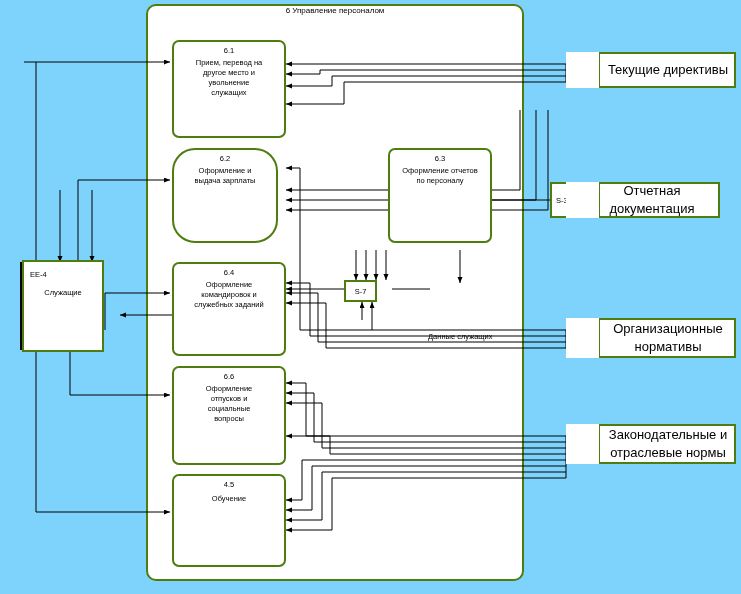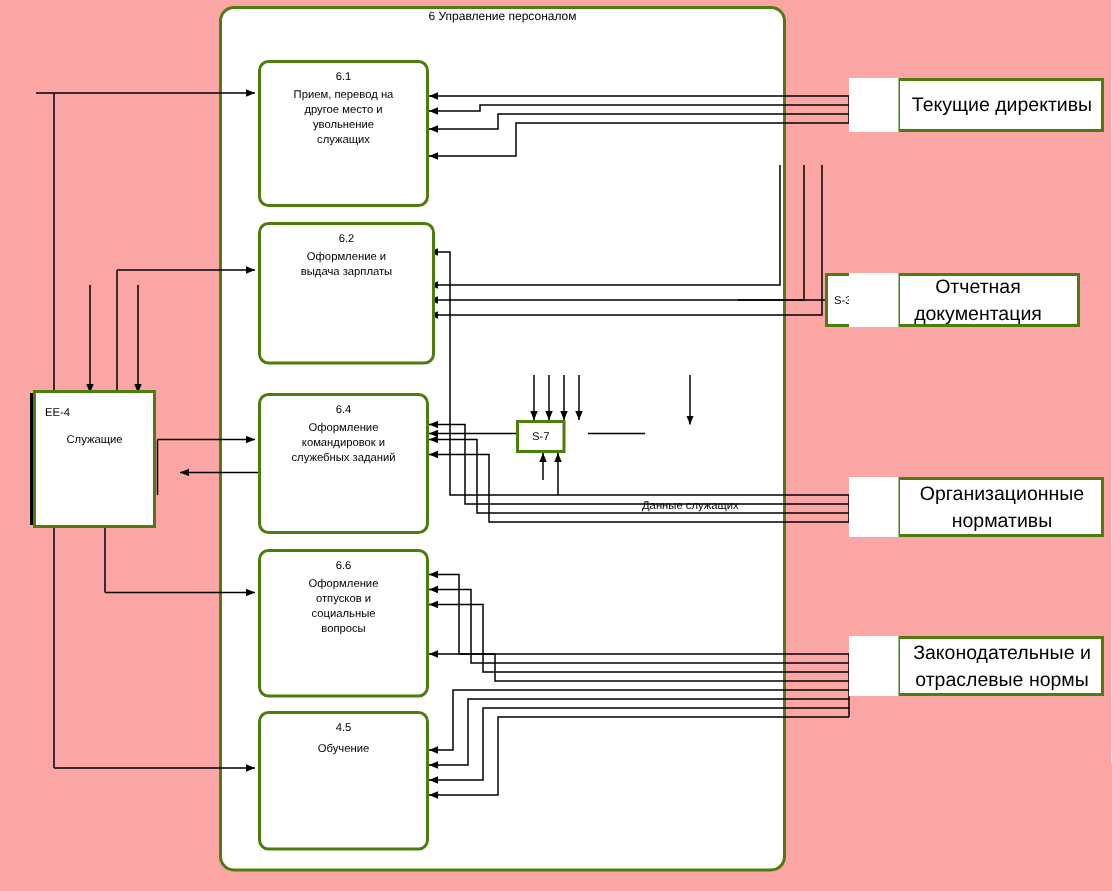--- a/index.html
+++ b/index.html
@@ -4,21 +4,21 @@
 <style>
   html, body {
     margin: 0;
     padding: 0;
     background: #ffffff;
   }
   #canvas {
     position: relative;
     width: 741px;
     height: 594px;
-    background: #fca5a5;
+    background: #7dd3fc;
     font-family: "Liberation Sans", sans-serif;
     overflow: hidden;
   }
   .box {
     position: absolute;
     box-sizing: border-box;
     border: 2px solid #4d7c0f;
     background: #ffffff;
   }
   .rounded {
@@ -178,26 +178,31 @@
   </svg>
 
   <div class="box rounded" style="left:172px; top:40px; width:114px; height:98px;">
     <div class="proc-num">6.1</div>
     <div class="proc-name">Прием, перевод на
 другое место и
 увольнение
 служащих</div>
   </div>
 
-  <div class="box rounded" style="left:172px; top:148px; width:118px; height:95px;">
+  <div class="box rounded" style="left:172px; top:148px; width:106px; height:95px;border-radius:23px;">
     <div class="proc-num">6.2</div>
     <div class="proc-name">Оформление и
 выдача зарплаты</div>
   </div>
 
+  <div class="box rounded" style="left:388px; top:148px; width:104px; height:95px;">
+    <div class="proc-num">6.3</div>
+    <div class="proc-name">Оформление отчетов
+по персоналу</div>
+  </div>
 
   <div class="box rounded" style="left:172px; top:262px; width:114px; height:94px;">
     <div class="proc-num">6.4</div>
     <div class="proc-name">Оформление
 командировок и
 служебных заданий</div>
   </div>
 
   <div class="box rounded" style="left:172px; top:366px; width:114px; height:99px;">
     <div class="proc-num">6.6</div>

